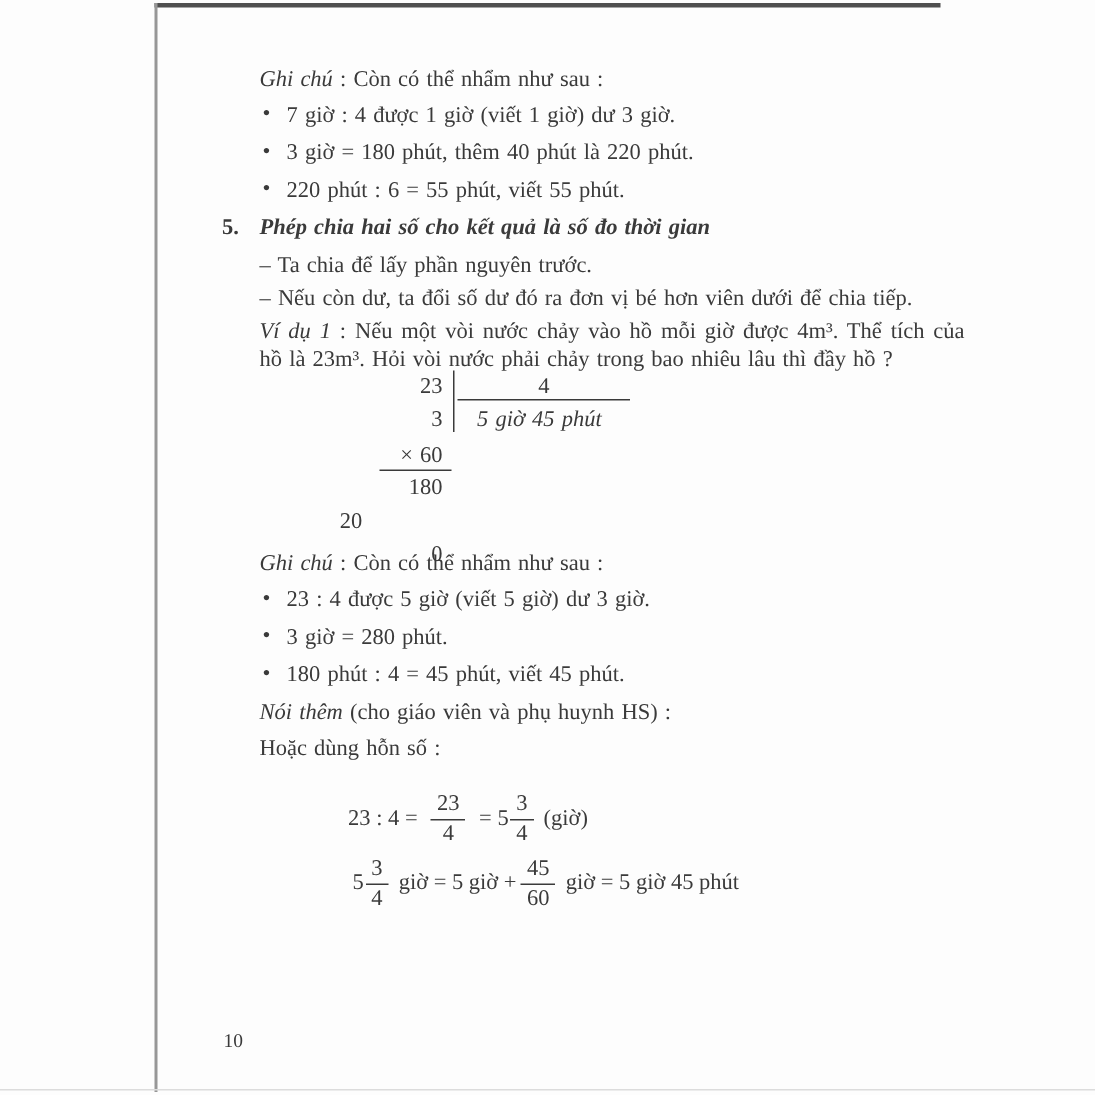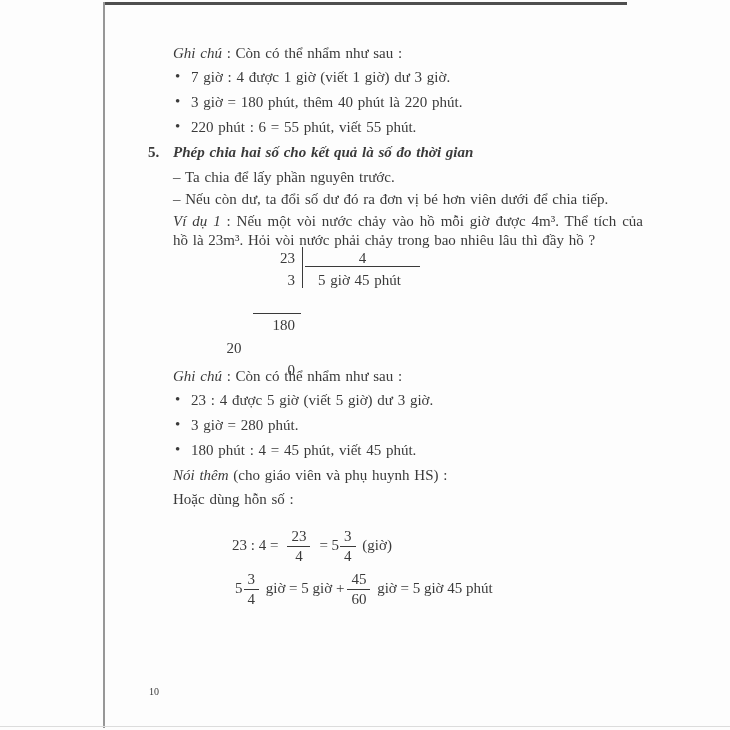--- a/index.html
+++ b/index.html
@@ -43,34 +43,34 @@
   .d-left { left:0; width:122px; text-align:right; }
   .d-dividend { top:0; }
   .d-rem1 { top:22px; }
   .d-mult { top:46px; }
   .d-prod { top:67px; }
   .d-step { top:90px;text-align:center; }
   .d-zero { top:112px; }
   .d-vbar  { left:129px; top:-2px; width:1px; height:41px; background:#3a3a3a; }
   .d-hline { left:132px; top:17px; width:115px; height:1px; background:#3a3a3a; }
   .d-divisor { left:132px; top:0; width:115px; text-align:center; }
-  .d-quot { left:145px; top:22px; white-space:nowrap; }
+  .d-quot { left:145px; top:22px; white-space:nowrap;font-style:italic; }
   .d-ulin  { left:80px; top:64px; width:48px; height:1px; background:#3a3a3a; }
 
   
   .math-line { white-space:nowrap; text-align:left; word-spacing:normal; }
   .math-line1 { padding-left:59px; margin-top:19px; }
   .math-line2 { padding-left:62px; margin-top:6px; }
   .frac { display:inline-block; vertical-align:middle; text-align:center; line-height:17px; margin:0 3px; }
   .frac .num { display:block; padding:0 4px 1px; border-bottom:1px solid #3a3a3a; }
   .frac .den { display:block; padding:1px 4px 0; }
   .frac.tight { margin-left:1px; }
   .mspace { display:inline-block; width:6px; }
 
-  .page-num { position:absolute; left:149px; top:686px; font-size:10px; }
+  .page-num { position:absolute; left:149px; top:686px; font-size:13px; }
 </style>
 </head>
 <body>
 
 <div class="page">
   <div class="top-rule"></div>
   <div class="left-rule"></div>
   <div class="bottom-rule"></div>
 
   <div class="content">
@@ -93,20 +93,21 @@
 
     <p class="para"><span class="italic">Ví dụ 1</span><span> : Nếu một vòi nước chảy vào hồ mỗi giờ được 4m³. Thể tích của hồ là 23m³. Hỏi vòi nước phải chảy trong bao nhiêu lâu thì đầy hồ ?</span></p>
 
     <div class="division">
       <span class="d-left d-dividend">23</span>
       <span class="d-vbar"></span>
       <span class="d-divisor">4</span>
       <span class="d-hline"></span>
       <span class="d-left d-rem1">3</span>
       <span class="d-quot">5 giờ 45 phút</span>
+      <span class="d-left d-mult">× 60</span>
       <span class="d-ulin"></span>
       <span class="d-left d-prod">180</span>
       <span class="d-left d-step">20</span>
       <span class="d-left d-zero">0</span>
     </div>
 
     <p class="para"><span class="italic">Ghi chú</span><span> : Còn có thể nhẩm như sau :</span></p>
 
     <ul class="bullets">
       <li>23 : 4 được 5 giờ (viết 5 giờ) dư 3 giờ.</li>

